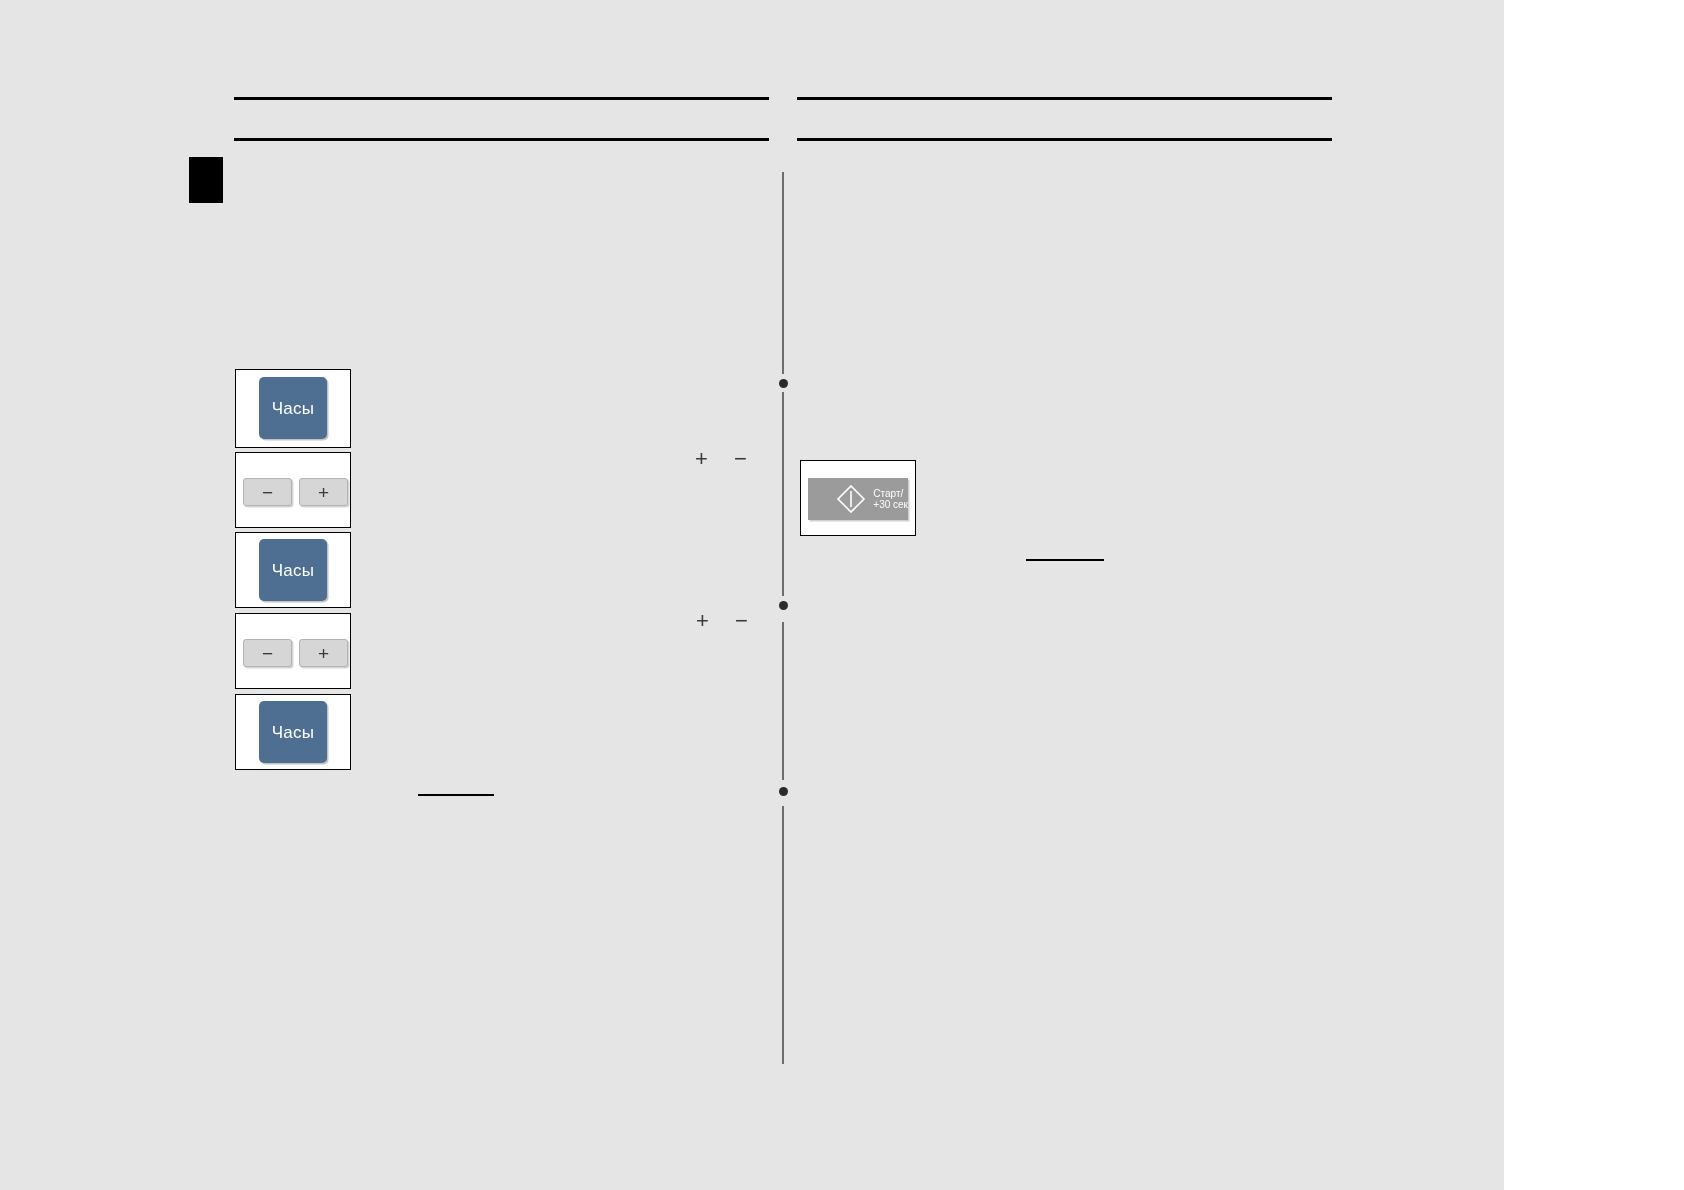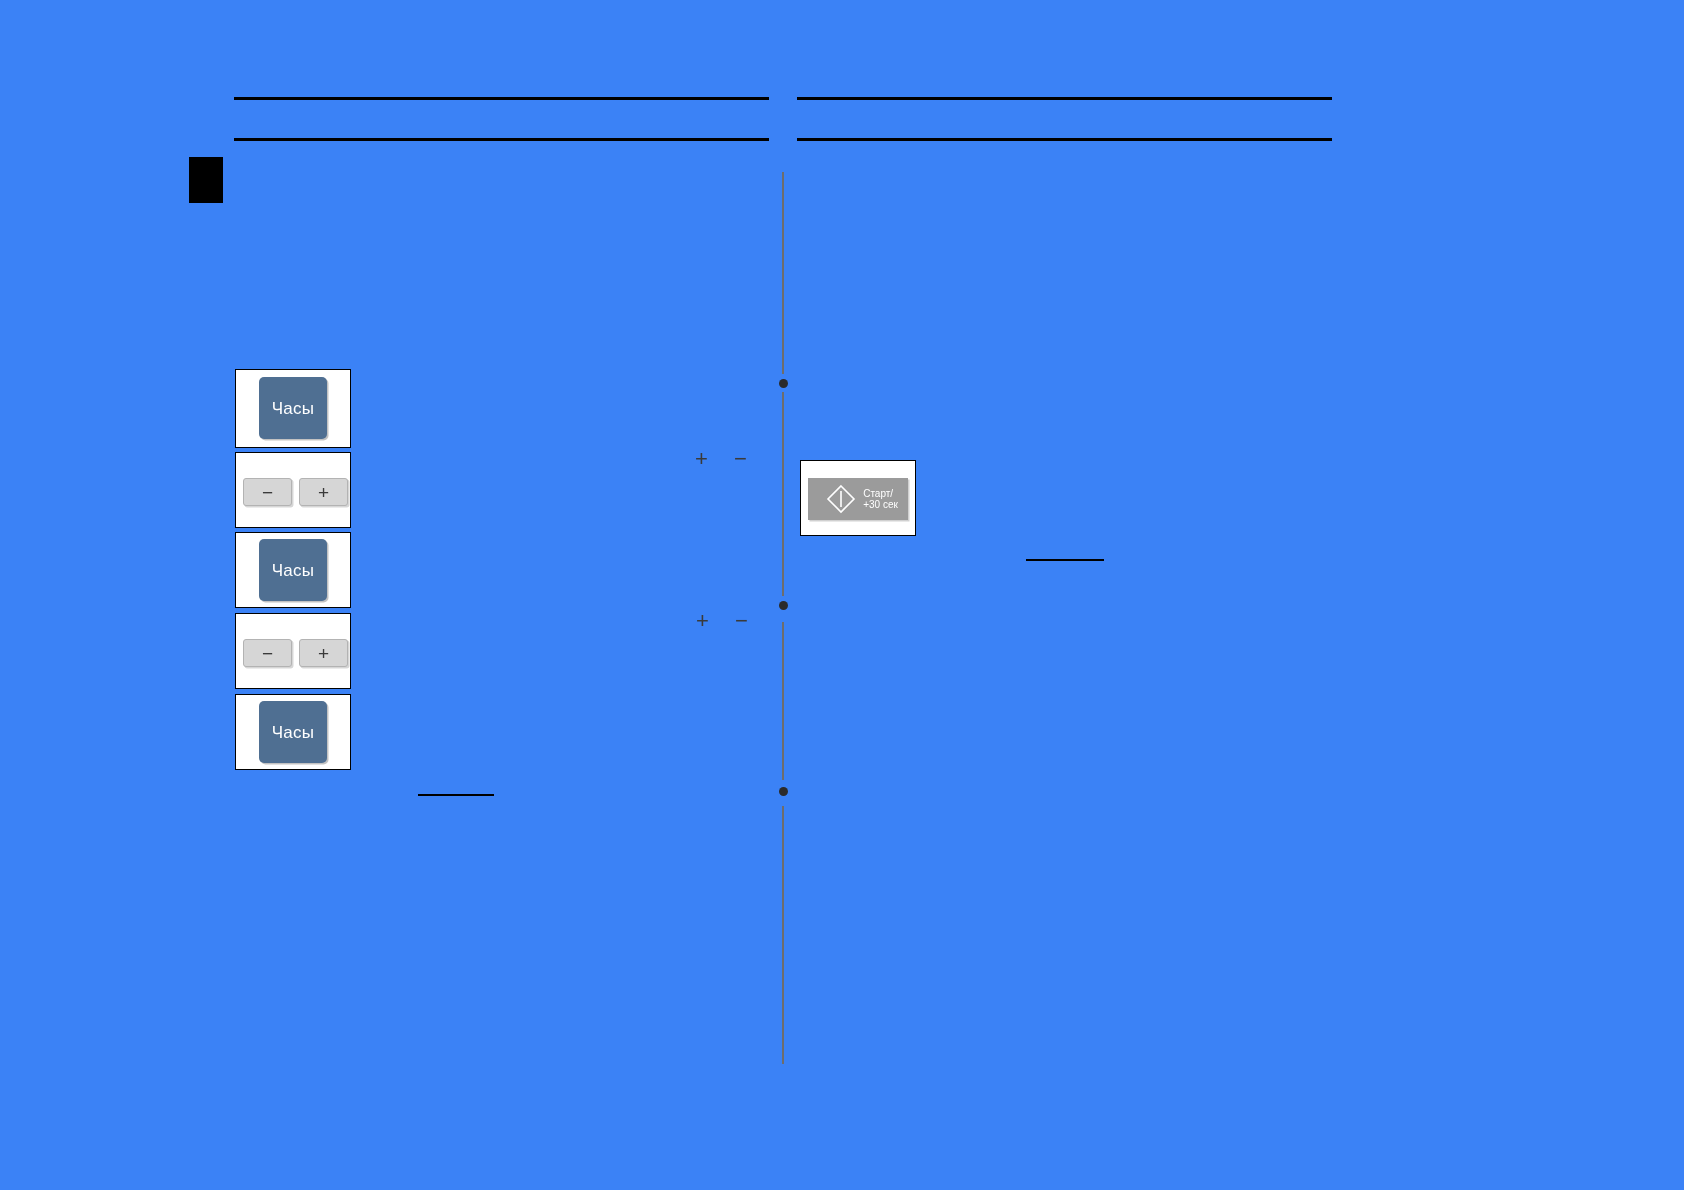--- a/index.html
+++ b/index.html
@@ -6,23 +6,23 @@
     margin: 0;
     padding: 0;
     background: #ffffff;
   }
   body {
     font-family: "Liberation Sans", sans-serif;
     -webkit-font-smoothing: antialiased;
   }
   #page {
     position: relative;
-    width: 1684px;
+    width: 1504px;
     height: 1190px;
-    background: #3b82f6;
+    background: #e5e5e5;
     overflow: hidden;
   }
 
   
   .hrule {
     position: absolute;
     background: #000000;
   }
 
   
@@ -89,21 +89,21 @@
     font-size: 19px;
     line-height: 1;
   }
 
   
   .key-start {
     position: absolute;
     background: #9b9b9b;
     display: flex;
     align-items: center;
-    justify-content: center;
+    justify-content: flex-end;
     gap: 5px;
     padding-left: 6px;
     box-sizing: border-box;
     box-shadow: 1.5px 1.5px 0 rgba(120,120,120,0.35);
   }
   .start-glyph {
     width: 34px;
     height: 34px;
     flex: 0 0 auto;
     position: relative;

